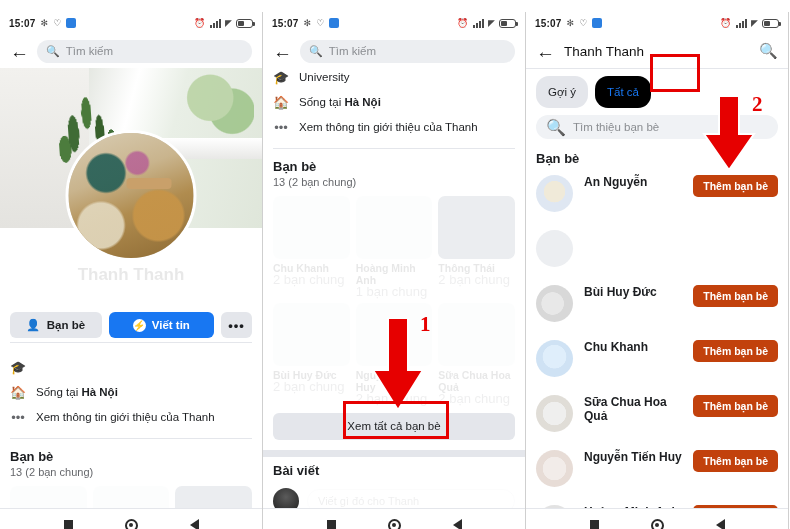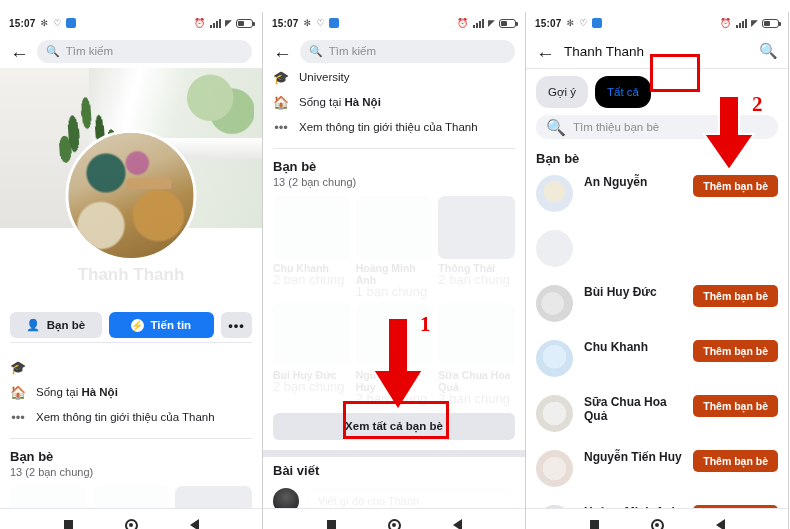--- a/index.html
+++ b/index.html
@@ -107,21 +107,21 @@
 
   .t1{background:linear-gradient(150deg,#a9d0ef,#f3c9d6 60%,#f7e6b4)}
   .t2{background:linear-gradient(160deg,#efe6e2,#d9c7c0)}
   .t3{background:#ebedf0}
   .t4{background:linear-gradient(150deg,#cfcfc9,#8e8e88)}
   .t5{background:linear-gradient(150deg,#d6cfc6,#a99d8e)}
   .t6{background:linear-gradient(150deg,#e6c8a8,#c07a4e)}
 
   .wideb { margin:9px 10px 0; height:27px; background:#e4e6eb; border-radius:6px;
            display:flex; align-items:center; justify-content:center;
-           font-size:11.5px; font-weight:700; color:#1c1e21; }
+           font-size:11.5px; font-weight:400; color:#1c1e21; }
 
   .thickdiv { height:7px; background:#e4e6eb; margin-top:10px; }
 
   .postrow { display:flex; align-items:center; gap:8px; padding:8px 10px 0; }
   .postrow .av { width:26px; height:26px; border-radius:50%;
                  background:radial-gradient(circle at 50% 35%,#5b5b5b,#1b1b1b); }
   .postrow .inp { flex:1; height:24px; border-radius:12px; border:1px solid #e4e6eb;
                   display:flex; align-items:center; padding:0 10px; font-size:11px; color:#65676b; }
 
   
@@ -215,21 +215,21 @@
     </div>
     <div class="pname">Thanh Thanh</div>
 
     <div class="actions">
       <div class="btn btn-grey">
         <span>👤</span>
         <span>Bạn bè</span>
       </div>
       <div class="btn btn-blue">
         <span class="msg-dot">⚡</span>
-        <span>Tiến tin</span>
+        <span>Viết tin</span>
       </div>
       <div class="btn btn-dots">•••</div>
     </div>
 
     <div class="blocksep"></div>
 
     <div class="infolist">
       <div class="inforow">
         <span class="ic">🎓</span>
       </div>

